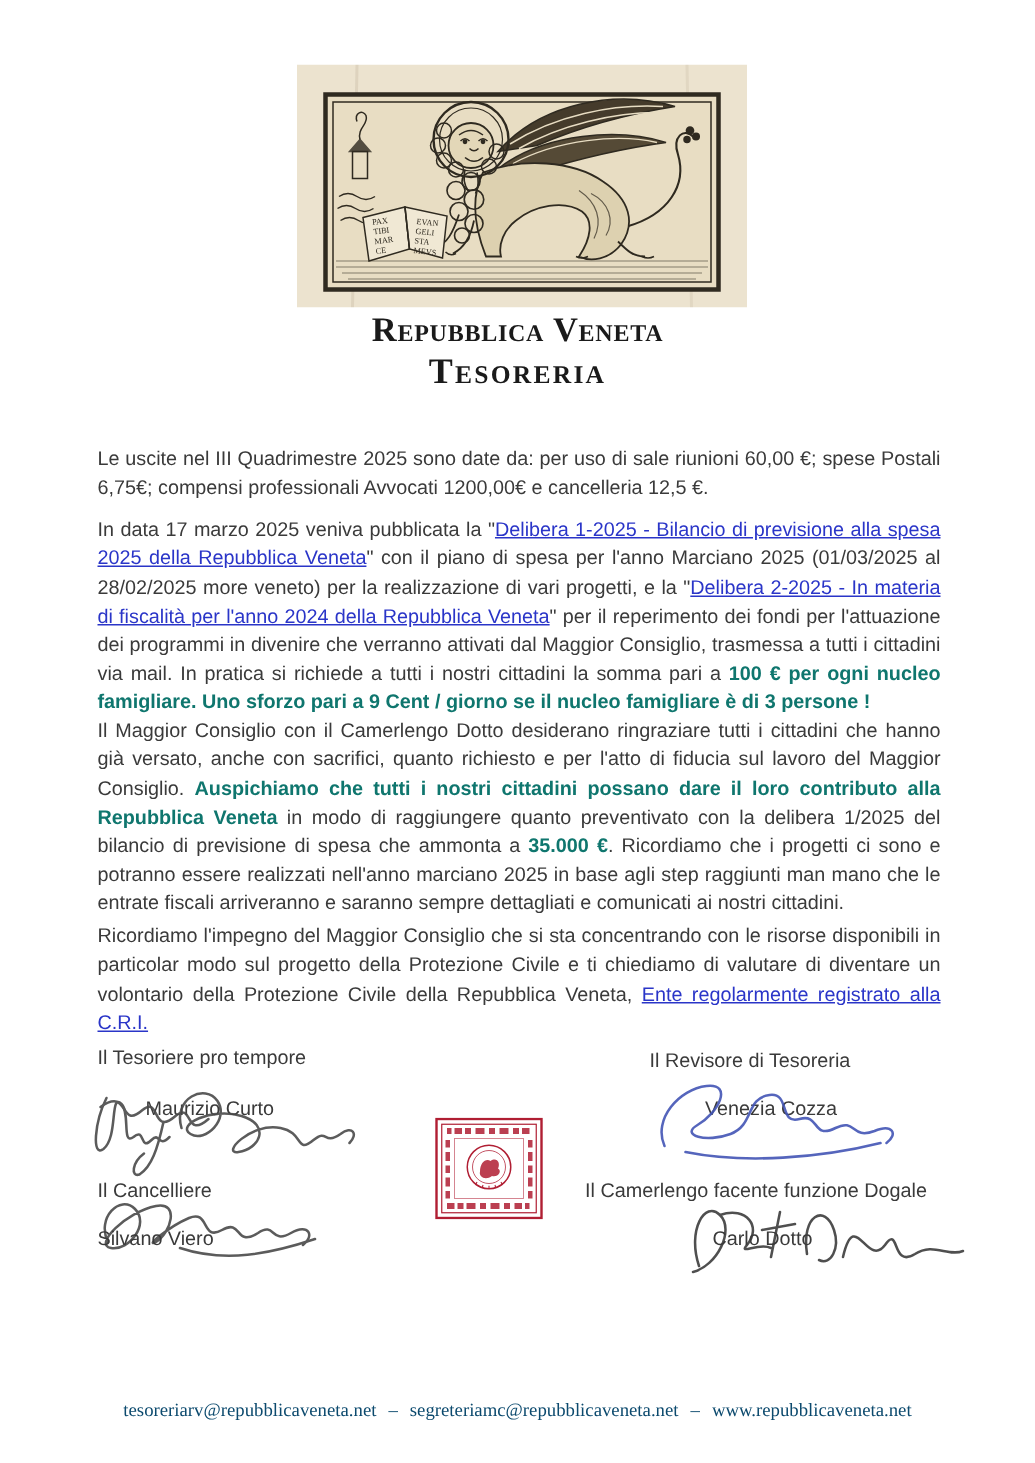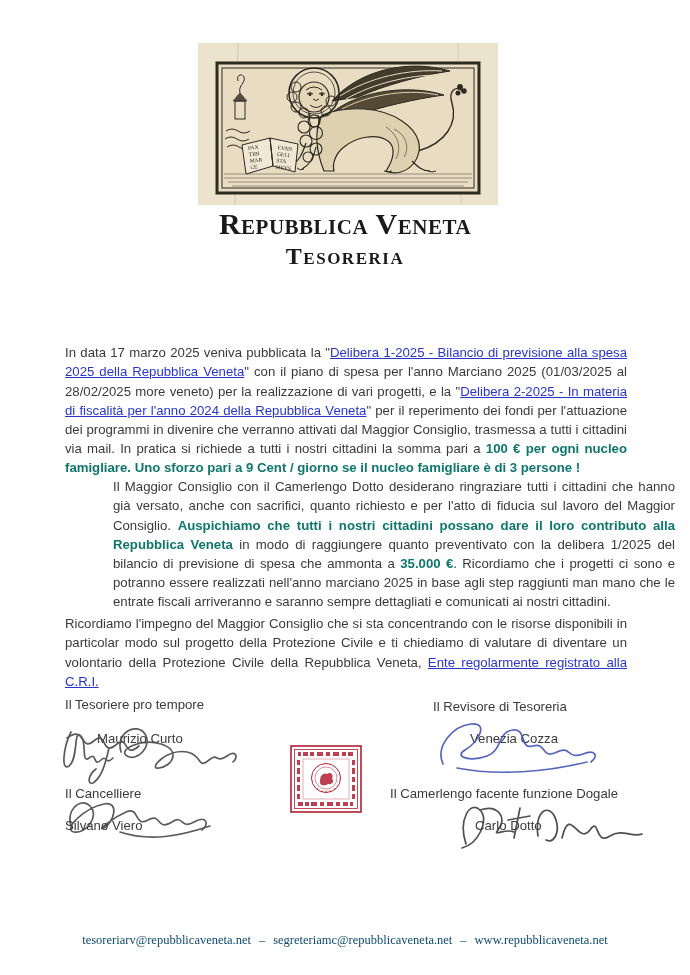--- a/index.html
+++ b/index.html
@@ -8,27 +8,27 @@
     font-family:"Liberation Sans", sans-serif; color:#3a3a3a; overflow:hidden;
   }
 
   
   .letterhead { position:absolute; left:198px; top:43px; width:300px; height:162px; }
   .letterhead svg { display:block; width:100%; height:100%; }
 
   
   .title-block { position:absolute; left:0; top:207px; width:100%; text-align:center;
     font-family:"Liberation Serif", serif; color:#1a1a1a; }
-  .title-main { font-size:30px; font-weight:700; font-variant:small-caps; letter-spacing:.5px; line-height:1.12; }
+  .title-main { font-size:23px; font-weight:700; font-variant:small-caps; letter-spacing:.5px; line-height:1.12; }
   .title-sub  { font-size:24px; font-weight:700; font-variant:small-caps; letter-spacing:1.5px; margin-top:2px; }
 
   
   .bodytext { position:absolute; left:65px; width:562px; text-align:justify;
     font-size:13.2px; line-height:19.2px; }
-  .p1 { top:283px; } .p2 { top:330px; } .p3 { top:464px;margin-left:48px; } .p4 { top:601px; }
+  .p1 { top:283px; } .p2 { top:330px; } .p3 { top:464px; } .p4 { top:601px; }
   .dateline { top:671px; text-align:left; }
   .bodytext b { font-weight:700; color:#0f766e; }
   a.doclink { color:#2a35c8; text-decoration:underline; cursor:pointer; }
 
   
   .sigblock { position:absolute; left:65px; top:690px; width:560px; height:215px; font-size:13.2px; }
   .sig-label { position:absolute; white-space:nowrap; }
   .role-l1 { left:0;     top:7px; }
   .name-l1 { left:32px;  top:41px; }
   .role-l2 { left:0;     top:96px; }
@@ -154,20 +154,21 @@
         </g>
       </g>
     </svg>
   </div>
 
   <div class="title-block">
     <div class="title-main">Repubblica Veneta</div>
     <div class="title-sub">Tesoreria</div>
   </div>
 
+  <p class="bodytext p1"><span>Le uscite nel III Quadrimestre 2025 sono date da: per uso di sale riunioni 60,00 €; spese Postali 6,75€; compensi professionali Avvocati 1200,00€ e cancelleria 12,5 €.</span></p>
 
   <p class="bodytext p2"><span>In data 17 marzo 2025 veniva pubblicata la "</span><a class="doclink">Delibera 1-2025 - Bilancio di previsione alla spesa 2025 della Repubblica Veneta</a><span>" con il piano di spesa per l'anno Marciano 2025 (01/03/2025 al 28/02/2025 more veneto) per la realizzazione di vari progetti, e la "</span><a class="doclink">Delibera 2-2025 - In materia di fiscalità per l'anno 2024 della Repubblica Veneta</a><span>" per il reperimento dei fondi per l'attuazione dei programmi in divenire che verranno attivati dal Maggior Consiglio, trasmessa a tutti i cittadini via mail. In pratica si richiede a tutti i nostri cittadini la somma pari a </span><b>100 € per ogni nucleo famigliare. Uno sforzo pari a 9 Cent / giorno se il nucleo famigliare è di 3 persone !</b></p>
 
   <p class="bodytext p3"><span>Il Maggior Consiglio con il Camerlengo Dotto desiderano ringraziare tutti i cittadini che hanno già versato, anche con sacrifici, quanto richiesto e per l'atto di fiducia sul lavoro del Maggior Consiglio. </span><b>Auspichiamo che tutti i nostri cittadini possano dare il loro contributo alla Repubblica Veneta</b><span> in modo di raggiungere quanto preventivato con la delibera 1/2025 del bilancio di previsione di spesa che ammonta a </span><b>35.000 €</b><span>. Ricordiamo che i progetti ci sono e potranno essere realizzati nell'anno marciano 2025 in base agli step raggiunti man mano che le entrate fiscali arriveranno e saranno sempre dettagliati e comunicati ai nostri cittadini.</span></p>
 
   <p class="bodytext p4"><span>Ricordiamo l'impegno del Maggior Consiglio che si sta concentrando con le risorse disponibili in particolar modo sul progetto della Protezione Civile e ti chiediamo di valutare di diventare un volontario della Protezione Civile della Repubblica Veneta, </span><a class="doclink">Ente regolarmente registrato alla C.R.I.</a></p>
 
 
   <div class="sigblock">
     <span class="sig-label role-l1">Il Tesoriere pro tempore</span>

